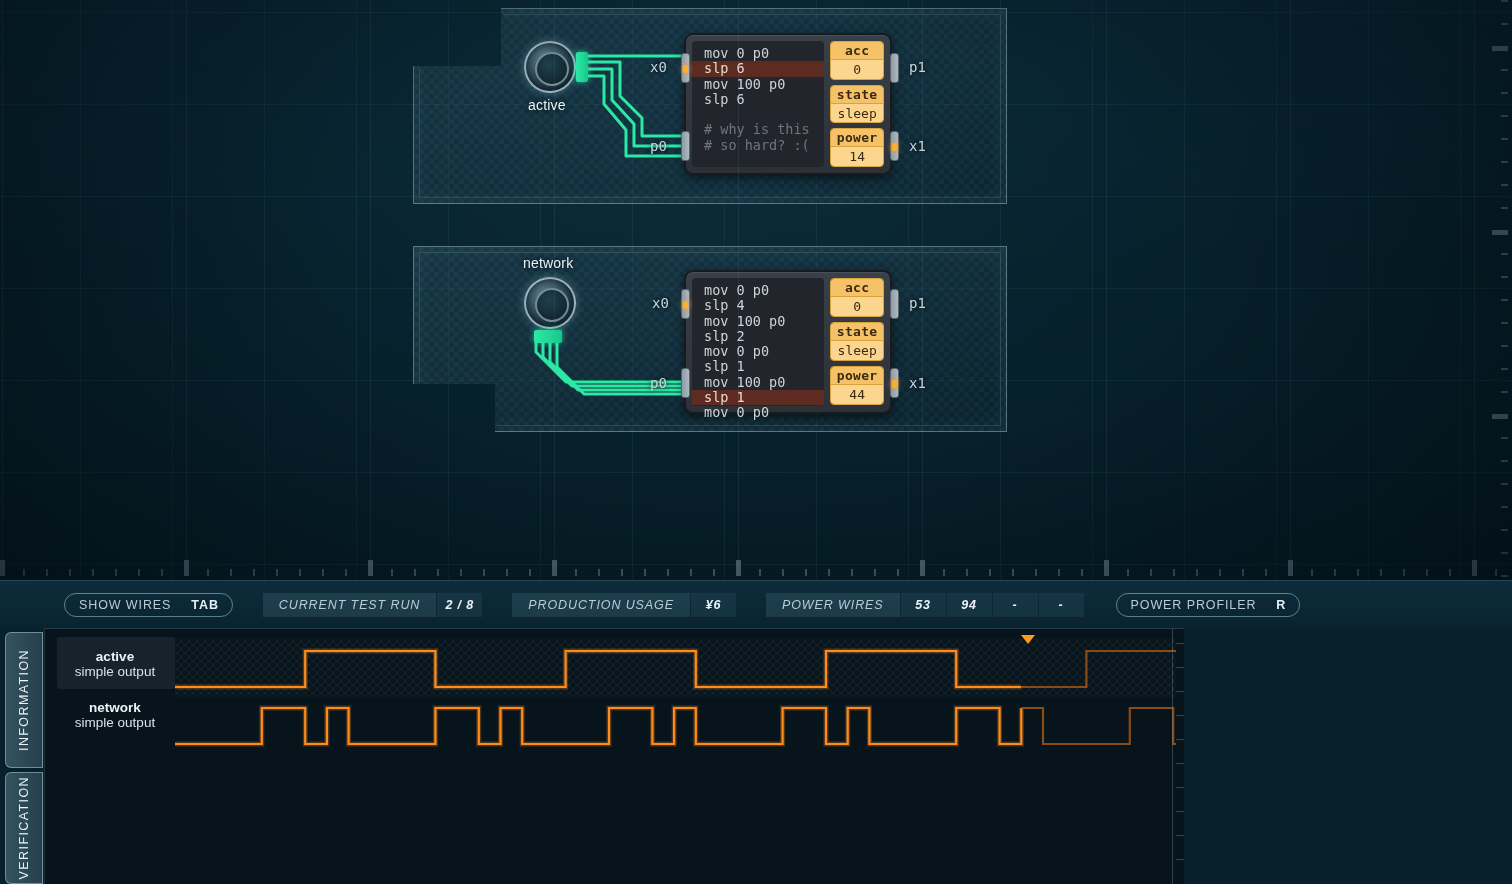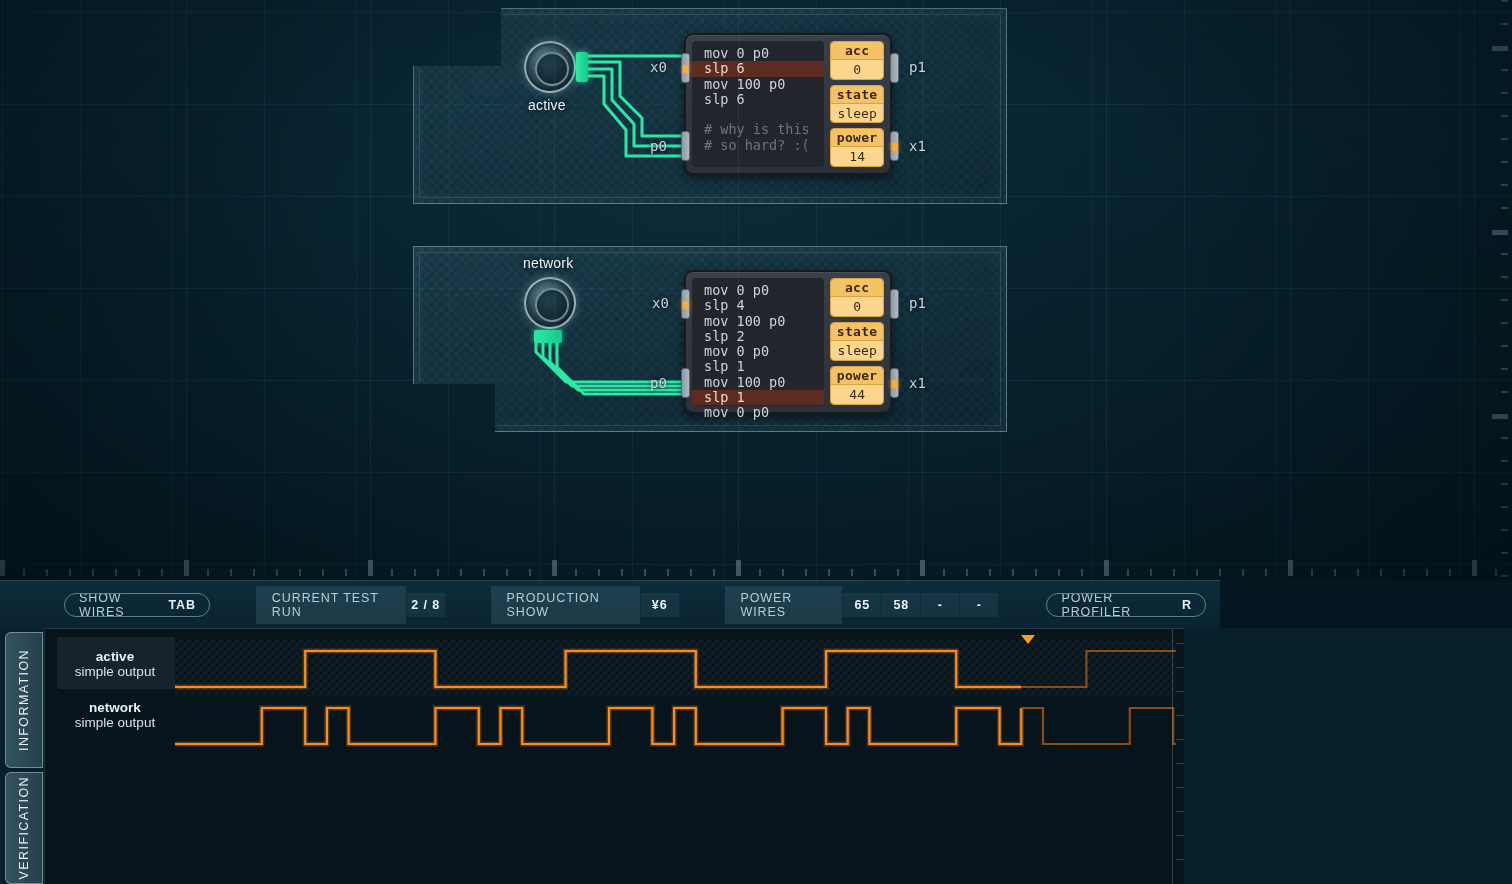--- a/index.html
+++ b/index.html
@@ -100,31 +100,31 @@
     font-size:13px; text-align:center; padding:2px 0; }
 
   .port-pad{ position:absolute; width:9px; height:30px; border-radius:3px;
     background:linear-gradient(90deg,#8e9aa4,#aeb9c2); border:1px solid #5a646d; }
   .port-pad.lit::after{ content:""; position:absolute; left:1px; top:11px; width:5px; height:8px;
     border-radius:2px; background:#ffae2b; box-shadow:0 0 6px #ff9b1a; }
   .port-label{ position:absolute; color:#c7d5dc; font-size:14px;
     font-family:"DejaVu Sans Mono", monospace; text-shadow:0 0 5px rgba(0,0,0,.8); }
 
   
-  #statusbar{ position:absolute; left:0; top:580px; width:1220px; height:48px;
+  #statusbar{ position:absolute; left:0; top:580px; width:1512px; height:48px;
     background:linear-gradient(180deg,#0d2c3b,#0a2330);
     border-top:1px solid rgba(150,190,205,.22);
-    display:flex; align-items:center; padding:0 14px; gap:16px;
+    display:flex; align-items:center; padding:0 14px; gap:0;
   }
   .sb-btn{ display:flex; align-items:center; height:24px; border:1px solid rgba(160,200,215,.55);
     border-radius:12px; overflow:hidden; margin-left:12px; }
   .sb-btn .lbl{ padding:0 14px; color:#b9ccd6; font-size:12.5px; letter-spacing:.9px; }
   .sb-btn .key{ padding:0 13px 0 6px; color:#e6f0f5; font-size:12.5px; font-weight:bold; letter-spacing:.9px; }
 
-  .sb-group{ display:flex; align-items:center; height:24px; margin-left:30px; }
+  .sb-group{ display:flex; align-items:center; height:24px; margin-left:30px;font-style:italic; }
   .sb-group .lbl{ background:rgba(120,165,185,.17); color:#b9ccd6; font-size:12.5px;
     letter-spacing:.9px; padding:5px 16px; }
   .sb-group .val{ background:rgba(120,165,185,.10); color:#ecf4f8; font-size:12.5px; font-weight:bold;
     letter-spacing:.9px; padding:5px 0; width:46px; text-align:center; border-left:1px solid rgba(10,30,40,.55); }
 
   
   #lower{ position:absolute; left:0; top:628px; width:1512px; height:256px;
     background:#08202c; }
   #scope{ position:absolute; left:44px; top:0px; width:1140px; height:256px;
     background:#07141b; border-left:1px solid rgba(140,180,195,.18);
@@ -398,28 +398,28 @@
       <span class="lbl">SHOW WIRES</span>
       <span class="key">TAB</span>
     </div>
 
     <div class="sb-group">
       <span class="lbl">CURRENT TEST RUN</span>
       <span class="val">2 / 8</span>
     </div>
 
     <div class="sb-group">
-      <span class="lbl">PRODUCTION SHOW</span>
+      <span class="lbl">PRODUCTION USAGE</span>
       <span class="val">¥6</span>
     </div>
 
     <div class="sb-group">
       <span class="lbl">POWER WIRES</span>
-      <span class="val">65</span>
-      <span class="val">58</span>
+      <span class="val">53</span>
+      <span class="val">94</span>
       <span class="val">-</span>
       <span class="val">-</span>
     </div>
 
     <div class="sb-btn" style="margin-left:32px;">
       <span class="lbl">POWER PROFILER</span>
       <span class="key">R</span>
     </div>
   </div>
 

